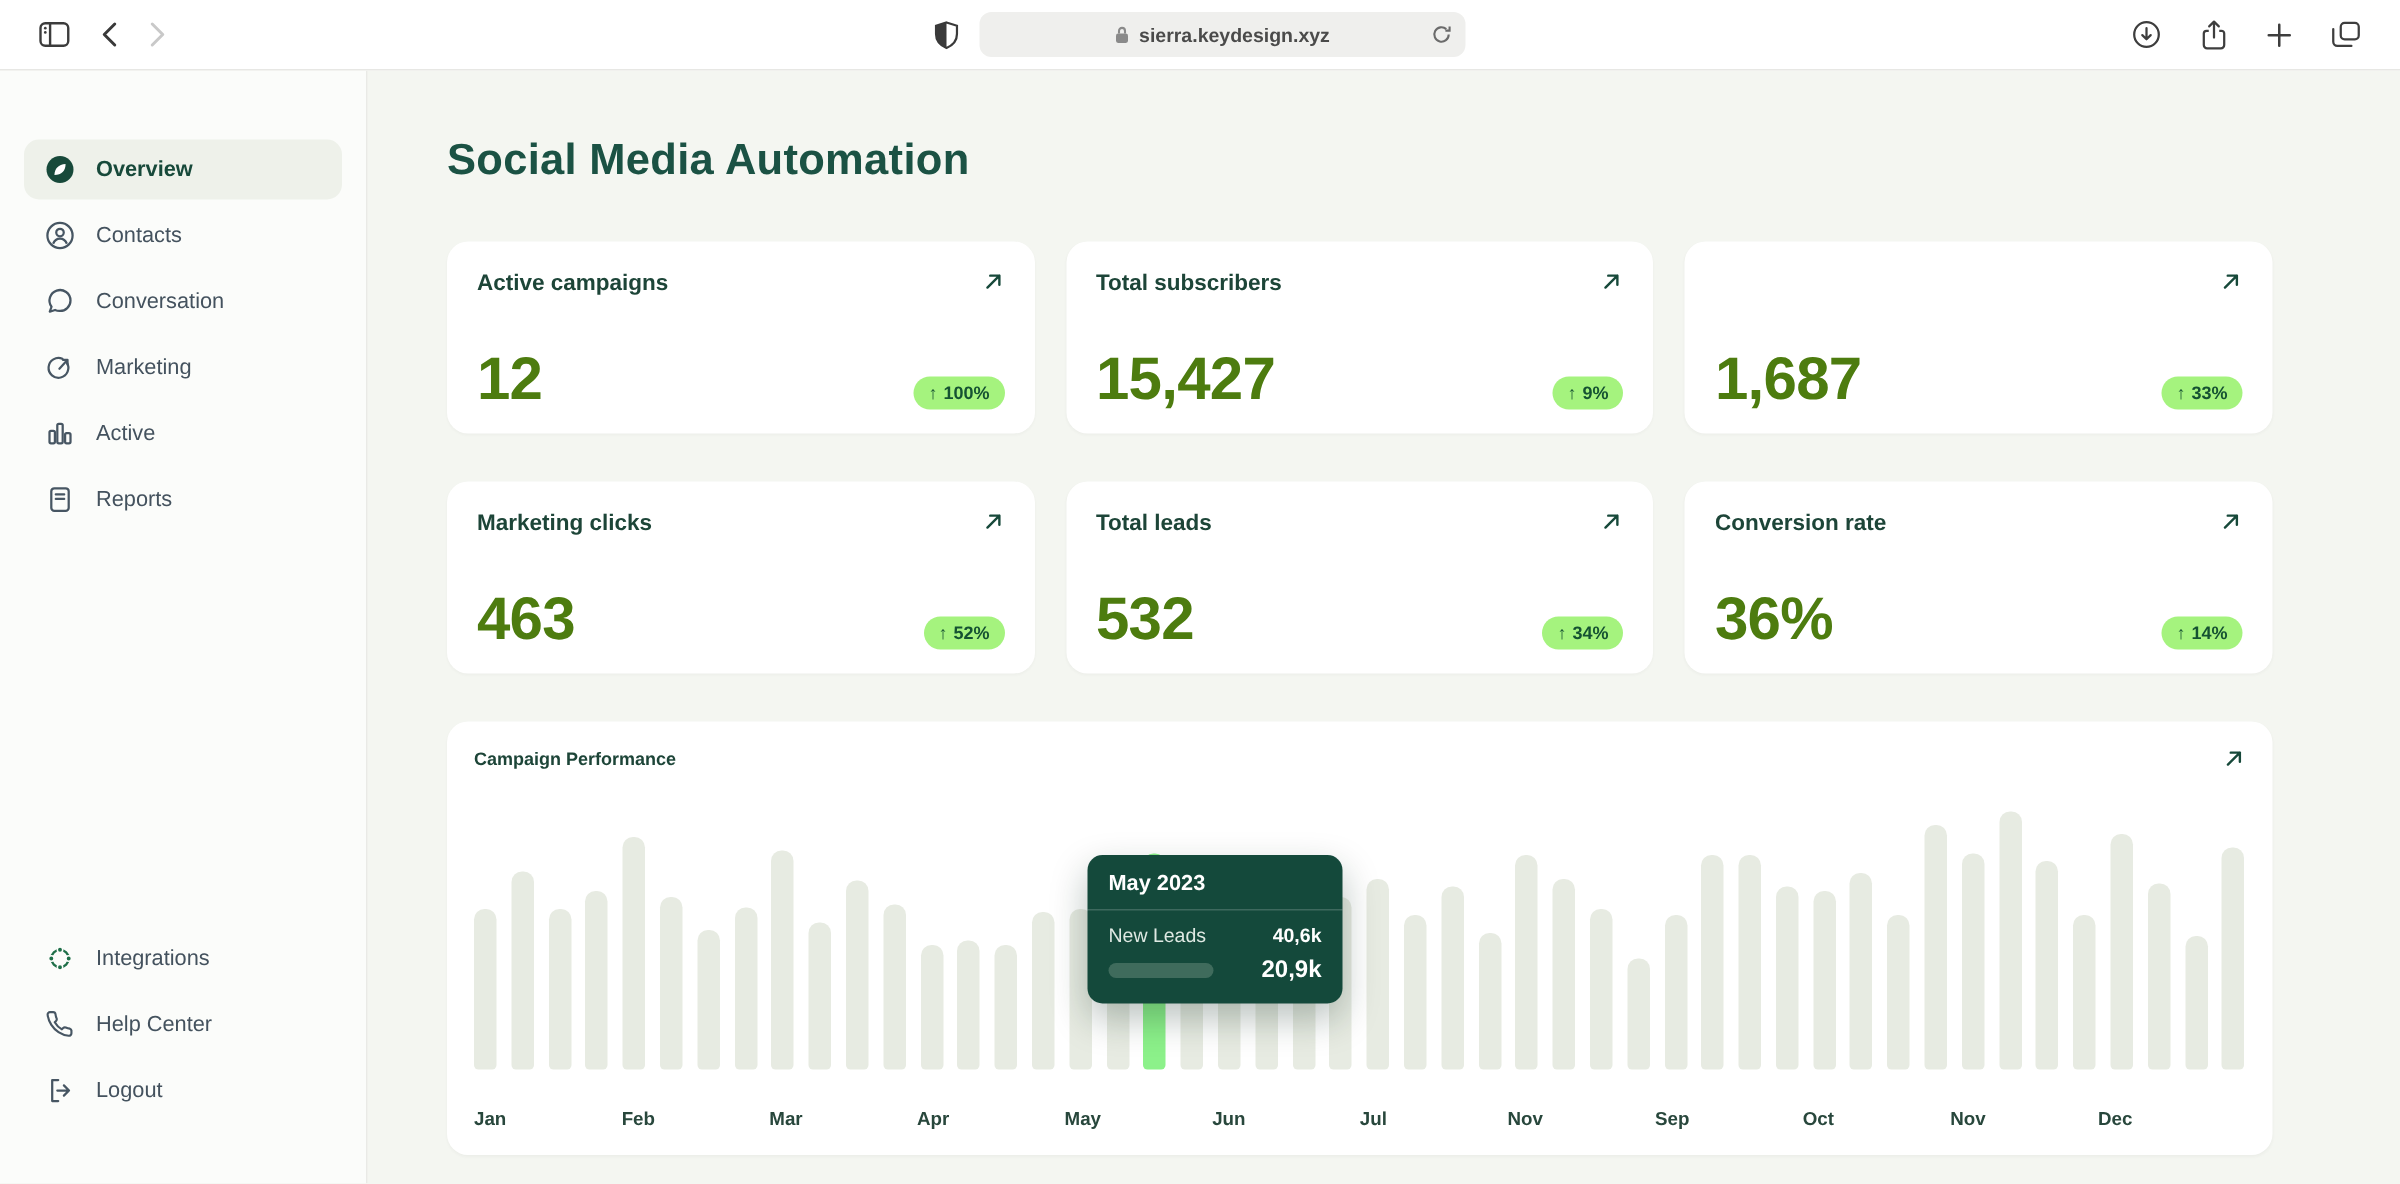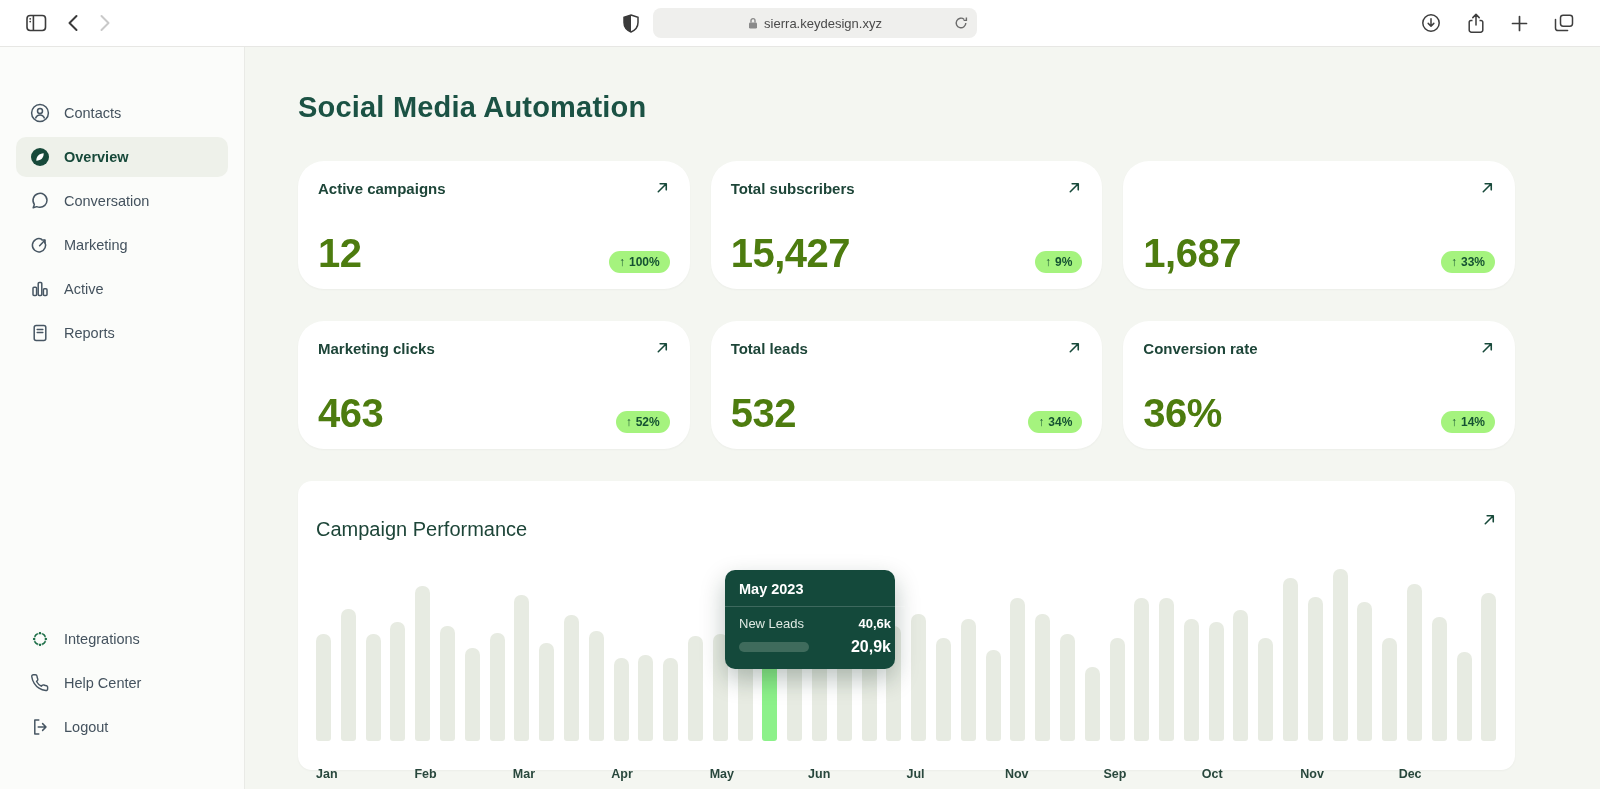--- a/index.html
+++ b/index.html
@@ -1,21 +1,21 @@
 <!DOCTYPE html>
 <html><head>
 <meta charset="utf-8">
 <style>
   * { margin:0; padding:0; box-sizing:border-box; }
   html,body { width:1600px; height:789px; overflow:hidden; }
   body { font-family:"Liberation Sans", sans-serif; background:#f4f6f1; color:#1b4434; }
 
   
   .browser-bar { height:47px; background:#ffffff; border-bottom:1px solid #e7e7e4;
-    display:flex; align-items:center; position:relative; }
+    display:flex; align-items:center; position:relative;font-weight:bold; }
   .bb-left { display:flex; align-items:center; gap:20px; padding-left:26px; }
   .bb-center { position:absolute; left:0; right:0; display:flex; align-items:center; justify-content:center; gap:14px; pointer-events:none; }
   .bb-center > * { pointer-events:auto; }
   .url-pill { width:324px; height:30px; background:#efefed; border-radius:8px;
     display:flex; align-items:center; justify-content:center; gap:6px; position:relative; }
   .url-text { font-size:13px; color:#4a4a4a; }
   .reload { position:absolute; right:9px; top:8px; }
   .bb-right { margin-left:auto; display:flex; align-items:center; gap:26px; padding-right:26px; }
   .chrome-btn { display:flex; align-items:center; justify-content:center; cursor:default; }
 
@@ -27,44 +27,44 @@
     font-size:14.5px; color:#44525e; margin-bottom:4px; cursor:pointer; }
   .side-item .si-icon { width:20px; height:20px; flex:0 0 20px; display:flex; align-items:center; justify-content:center; }
   .side-item.active { background:#eef1ea; color:#17493a; font-weight:bold; }
   .side-spacer { flex:1; }
 
   
   .main { flex:1; padding:44px 85px 0 53px; }
   .page-title { font-size:29px; font-weight:bold; color:#1b5244; letter-spacing:.2px; margin-bottom:37px; }
 
   .stats-grid { display:grid; grid-template-columns:repeat(3,1fr); column-gap:21px; row-gap:32px; }
-  .stat-card { background:#ffffff; border-radius:26px; height:128px; padding:19px 22px 24px 20px;
+  .stat-card { background:#ffffff; border-radius:14px; height:128px; padding:19px 22px 24px 20px;
     position:relative; box-shadow:0 1px 2px rgba(40,60,50,.04); }
   .stat-label { font-size:15px; font-weight:bold; color:#1d4538; }
   .stat-arrow { position:absolute; top:19px; right:20px; }
   .stat-bottom { position:absolute; left:20px; right:20px; bottom:16px; display:flex; align-items:flex-end; justify-content:space-between; }
   .stat-value { font-size:40px; font-weight:bold; color:#4d7c0f; letter-spacing:-.5px; line-height:1; }
   .stat-badge { background:#a5f37e; color:#155232; font-size:12px; font-weight:bold;
     border-radius:999px; padding:5px 10px; display:flex; align-items:center; gap:4px; line-height:1; }
 
   
   .chart-card { background:#ffffff; border-radius:14px; margin-top:32px; height:289px;
     padding:17px 18px 0 18px; position:relative; box-shadow:0 1px 2px rgba(40,60,50,.04); }
   .chart-head { display:flex; align-items:center; justify-content:space-between; }
-  .chart-title { font-size:20px; font-weight:normal; color:#1d4538;margin-top:20px; }
+  .chart-title { font-size:12px; font-weight:bold; color:#1d4538; }
   .chart-bars { display:flex; align-items:flex-end; justify-content:space-between;
     height:172px; margin-top:28px; }
   .bar { width:15px; background:#e7ebe2; border-radius:7px 7px 3px 3px; }
   .bar--highlight { background:#8cf18a; }
   .chart-months { display:flex; margin-top:26px; }
   .chart-months span { flex:1; font-size:12.5px; font-weight:bold; color:#28473c; text-align:left; }
 
   
   .tooltip { position:absolute; left:427px; top:89px; width:170px; background:#14493b; border-radius:10px;
-    padding:11px 4px 13px 14px; color:#fff; box-shadow:0 10px 24px rgba(10,40,30,.28); z-index:5; }
+    padding:11px 14px 13px 14px; color:#fff; box-shadow:0 10px 24px rgba(10,40,30,.28); z-index:5; }
   .tt-title { font-size:14.5px; font-weight:bold; }
   .tt-divider { height:1px; background:rgba(255,255,255,.18); margin:9px -14px 9px -14px; }
   .tt-row { display:flex; justify-content:space-between; align-items:center; font-size:13px; }
   .tt-series { color:#dfe9e3; }
   .tt-value { font-weight:bold; }
   .tt-row2 { display:flex; justify-content:space-between; align-items:center; margin-top:7px; }
   .tt-pill { width:70px; height:10px; border-radius:5px; background:#3f6b5c; }
 
   svg { display:block; }
 </style>
@@ -140,38 +140,38 @@
           <rect x="6.5" y="1.2" width="12" height="11" rx="2.6" fill="none" stroke="#3e3e3e" stroke-width="1.5"></rect>
           <path d="M13.6 16.6 H4.2 a2.7 2.7 0 0 1 -2.7 -2.7 V5.4" fill="none" stroke="#3e3e3e" stroke-width="1.5" stroke-linecap="round"></path>
         </svg>
     </span>
   </div>
 </div>
 
 <div class="app">
 
   <nav class="sidebar">
+    <div class="side-item active">
+      <span class="si-icon">
+        <svg width="20" height="20" viewBox="0 0 20 20">
+            <circle cx="10" cy="10" r="9" fill="#17493a"></circle>
+            <path d="M6.3 13.7 C6.3 9.4 9.1 6.5 13.7 6.3 C13.8 10.9 11 13.6 6.3 13.7 Z" fill="#ffffff"></path>
+          </svg>
+      </span>
+      <span>Overview</span>
+    </div>
     <div class="side-item">
       <span class="si-icon">
         <svg width="20" height="20" viewBox="0 0 20 20">
             <circle cx="10" cy="10" r="8.4" fill="none" stroke="#475663" stroke-width="1.5"></circle>
             <circle cx="10" cy="8" r="2.5" fill="none" stroke="#475663" stroke-width="1.5"></circle>
             <path d="M5.4 15.5 C6.3 13.2 8 12 10 12 C12 12 13.7 13.2 14.6 15.5" fill="none" stroke="#475663" stroke-width="1.5"></path>
           </svg>
       </span>
       <span>Contacts</span>
-    </div>
-    <div class="side-item active">
-      <span class="si-icon">
-        <svg width="20" height="20" viewBox="0 0 20 20">
-            <circle cx="10" cy="10" r="9" fill="#17493a"></circle>
-            <path d="M6.3 13.7 C6.3 9.4 9.1 6.5 13.7 6.3 C13.8 10.9 11 13.6 6.3 13.7 Z" fill="#ffffff"></path>
-          </svg>
-      </span>
-      <span>Overview</span>
     </div>
     <div class="side-item">
       <span class="si-icon">
         <svg width="20" height="20" viewBox="0 0 20 20">
             <path d="M17 9.3 a7 7 0 0 1 -7.4 7 c-1 0 -2 -.25 -2.9 -.65 L3.2 16.8 l1.15 -3.3 A7 7 0 1 1 17 9.3 Z" fill="none" stroke="#475663" stroke-width="1.5" stroke-linejoin="round"></path>
           </svg>
       </span>
       <span>Conversation</span>
     </div>
     <div class="side-item">

